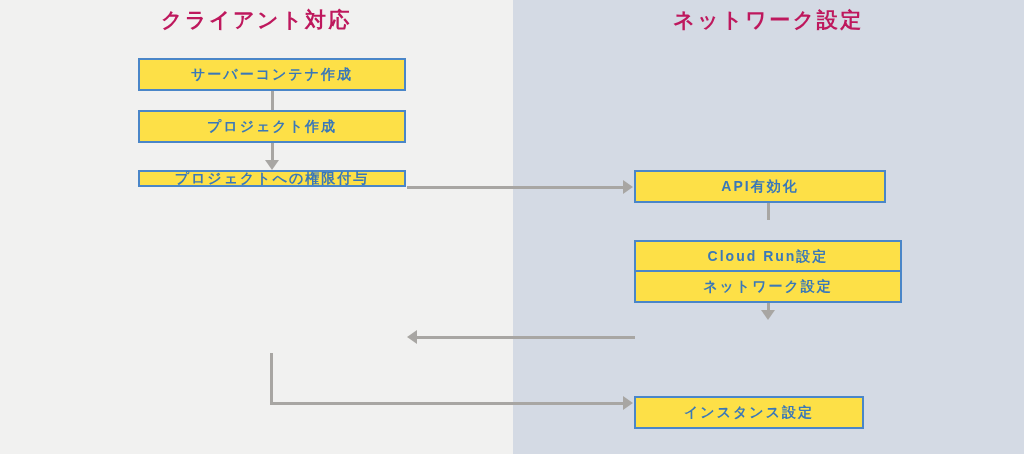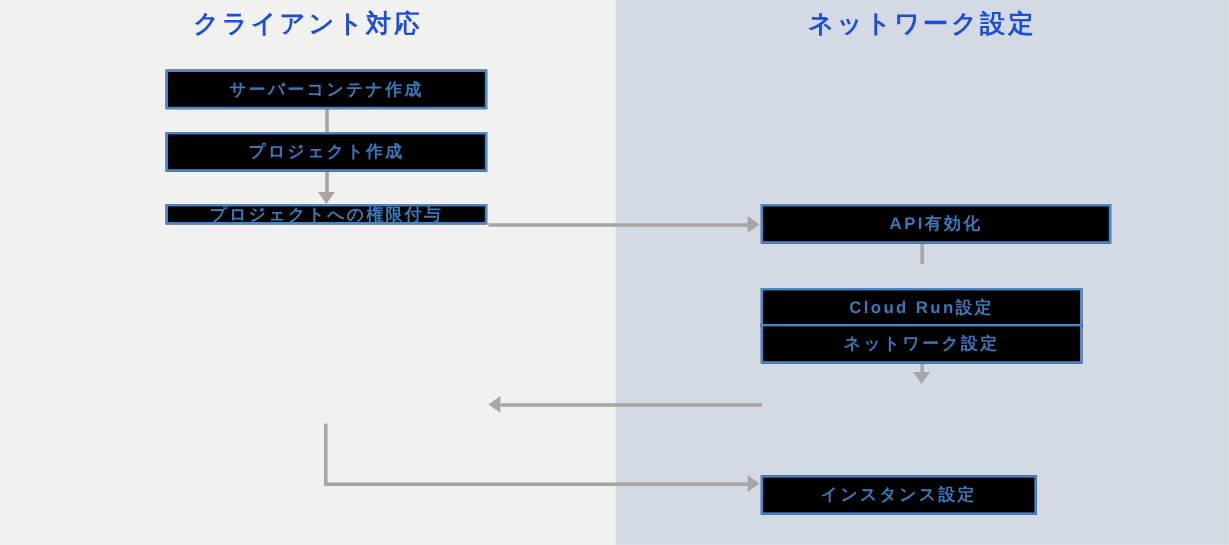--- a/index.html
+++ b/index.html
@@ -31,32 +31,32 @@
   .panel-right {
     left: 513px;
     width: 511px;
     background: #d4dae4;
   }
   .col-title {
     position: absolute;
     text-align: center;
     font-size: 21px;
     font-weight: bold;
-    color: #1d4ed8;
+    color: #be185d;
     letter-spacing: 2.5px;
     white-space: nowrap;
     top: 6px;
   }
   .col-title-left  { left: 0;   width: 513px; }
   .col-title-right { left: 513px; width: 511px; }
 
   .node {
     position: absolute;
     box-sizing: border-box;
-    background: #000000;
+    background: #fde047;
     border: 2px solid #4a86c8;
     color: #3a78b8;
     font-size: 14px;
     font-weight: bold;
     letter-spacing: 2px;
     display: flex;
     align-items: center;
     justify-content: center;
     text-align: center;
     white-space: nowrap;
@@ -124,21 +124,21 @@
   <div class="conn conn-h" style="left:270px; top:402px; width:355px;"></div>
   <div class="arrowhead arrow-right" style="left:623px; top:396px;"></div>
 
   <div class="node" style="left:138px; top:58px; width:268px; height:33px;">サーバーコンテナ作成</div>
 
   <div class="node" style="left:138px; top:110px; width:268px; height:33px;">プロジェクト作成</div>
 
   <div class="node" style="left:138px; top:170px; width:268px; height:17px;">プロジェクトへの権限付与</div>
 
 
-  <div class="node" style="left:634px; top:170px; width:292px; height:33px;text-align:center;">API有効化</div>
+  <div class="node" style="left:634px; top:170px; width:252px; height:33px;text-align:center;">API有効化</div>
 
   <div class="node" style="left:634px; top:220px; width:268px; height:33px;margin-top:20px;">Cloud Run設定</div>
 
   <div class="node" style="left:634px; top:270px; width:268px; height:33px;">ネットワーク設定</div>
 
 
   <div class="node" style="left:634px; top:396px; width:230px; height:33px;">インスタンス設定</div>
 
 </div>
 

